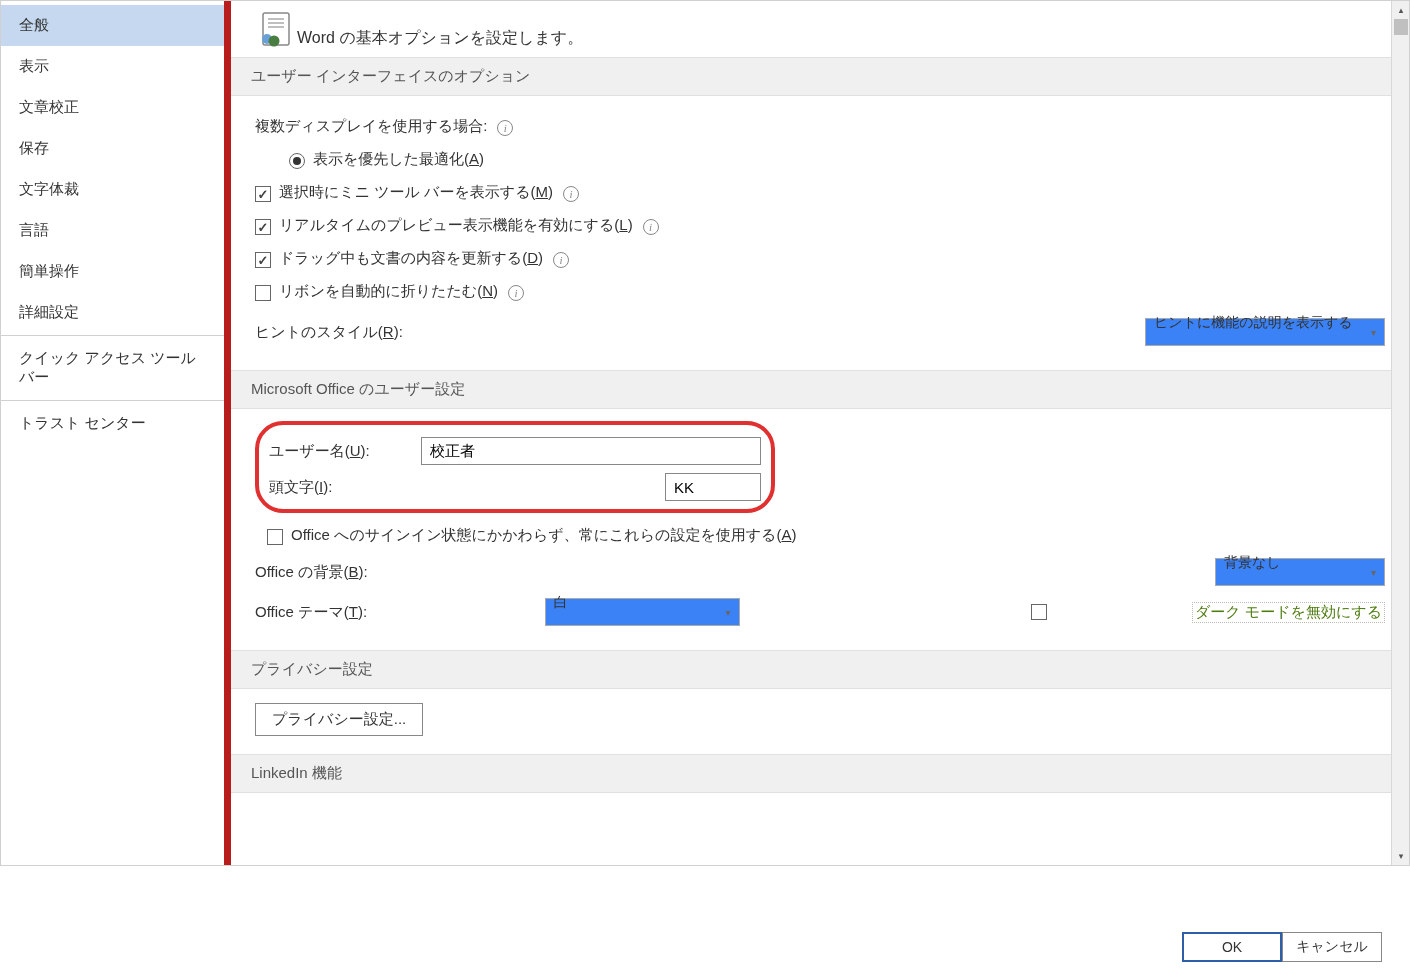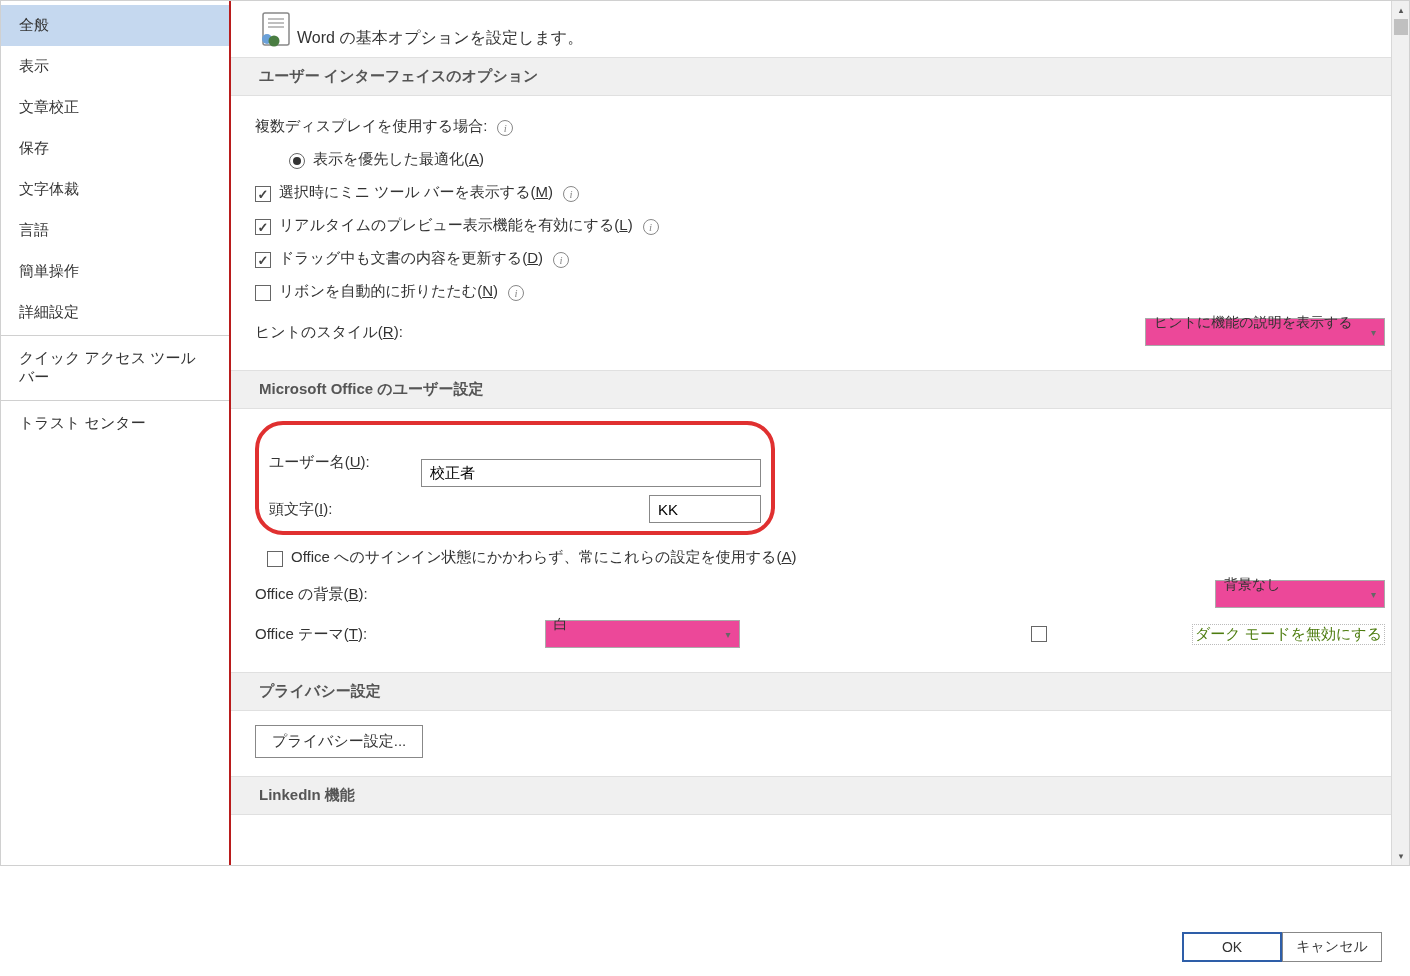--- a/index.html
+++ b/index.html
@@ -15,21 +15,21 @@
     }
     .container {
       display: flex;
       height: 866px;
       border: 1px solid #d0d0d0;
     }
     
     .sidebar {
       width: 230px;
       background: #fff;
-      border-right: 2px solid #b91c1c;
+      border-right: 7px solid #b91c1c;
       padding-top: 4px;
     }
     .sidebar-item {
       padding: 11px 18px;
       font-size: 15px;
       color: #333;
       cursor: pointer;
     }
     .sidebar-item.selected {
       background: #c5d8ef;
@@ -95,23 +95,23 @@
     .header-icon svg { width: 40px; height: 40px; }
     .page-title {
       font-size: 16px;
       color: #333;
     }
     
     .section-header {
       background: #f0f0f0;
       border-top: 1px solid #e0e0e0;
       border-bottom: 1px solid #e0e0e0;
-      padding: 9px 28px;
-      font-size: 15px;
-      font-weight: bold;
+      padding: 9px 20px;
+      font-size: 15px;
+      font-weight: normal;
       color: #555;
       margin-right: 18px;
     }
     .section-body {
       padding: 14px 24px 18px 24px;
     }
     .indent { padding-left: 34px; }
     .row {
       display: flex;
       align-items: flex-end;
@@ -173,21 +173,21 @@
     }
     .checkbox.checked::after {
       content: '✓';
       font-size: 13px;
       color: #444;
       font-weight: bold;
     }
     
     .select {
       border: 1px solid #aaa;
-      background: #ec4899;
+      background: #3b82f6;
       padding: 4px 28px 22px 8px;
       font-size: 14px;
       position: relative;
       cursor: pointer;
       min-width: 140px;
       height: 28px;
       display: inline-flex;
       align-items: center;
     }
     .select::after {
@@ -339,25 +339,25 @@
               <span>ヒントに機能の説明を表示する</span>
             </div>
         </div>
       </div>
 
       <div class="section-header">Microsoft Office のユーザー設定</div>
       <div class="section-body" style="padding-top:8px;">
         <div class="highlight-box">
           <div class="field-row">
             <div class="field-label"><span>ユーザー名</span><span>(</span><span class="underline">U</span><span>)</span><span>:</span></div>
-            <input class="text-input" style="width: 340px; margin-top: 22px;" value="校正者">
+            <input class="text-input" style="width: 340px;" value="校正者">
           </div>
           <div class="field-row">
             <div class="field-label"><span>頭文字</span><span>(</span><span class="underline">I</span><span>)</span><span>:</span></div>
-            <input class="text-input" style="width: 112px;" value="KK">
+            <input class="text-input" style="width: 96px;" value="KK">
           </div>
         </div>
         <div class="row" style="padding-left:12px;">
           <span class="checkbox"></span>
           <span class="label-text"><span>Office へのサインイン状態にかかわらず、常にこれらの設定を使用する</span><span>(</span><span class="underline">A</span><span>)</span></span>
         </div>
         <div class="field-row">
           <div class="field-label"><span>Office の背景</span><span>(</span><span class="underline">B</span><span>)</span><span>:</span></div>
           <div class="select" style="width:170px;">
               <span>背景なし</span>

